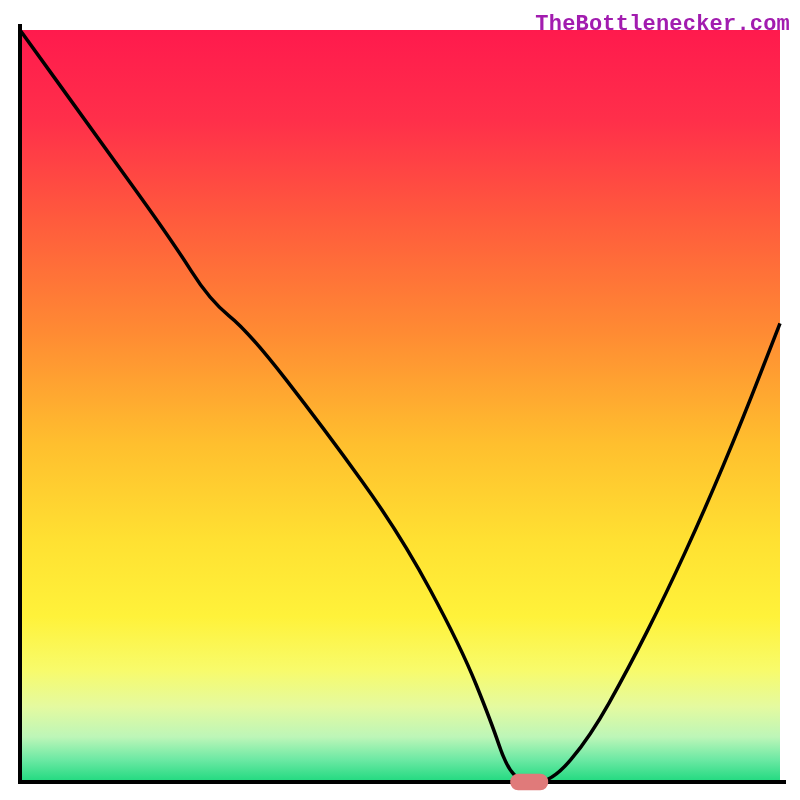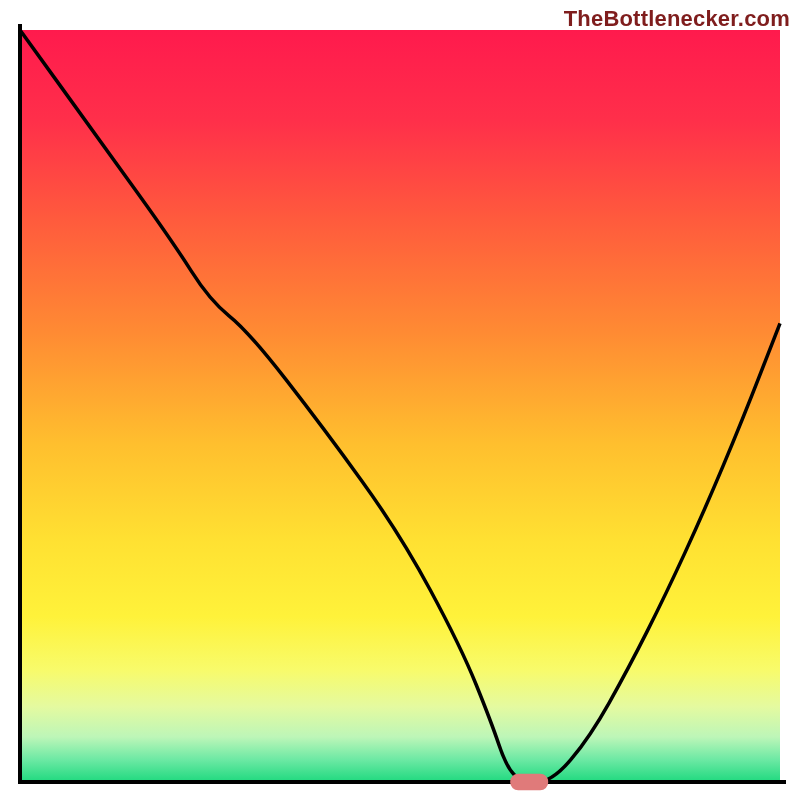--- a/index.html
+++ b/index.html
@@ -16,27 +16,28 @@
     height: 800px;
     background: #fff;
   }
   svg.chart {
     display: block;
     width: 800px;
     height: 800px;
   }
   .attribution {
     position: absolute;
-    top: 6px;
+    top: 12px;
     right: 10px;
     font-size: 22px;
     font-weight: 600;
-    color: #7f1d1d;
+    color: #a21caf;
     letter-spacing: 0.2px;
     pointer-events: none;
+    font-family: Liberation Mono, monospace;
   }
 </style>
 </head>
 <body>
 
 <div class="chart-wrap">
   <svg class="chart" viewBox="0 0 800 800">
     <defs>
       <linearGradient id="bg-grad" x1="0" y1="0" x2="0" y2="1">
           <stop offset="0%" stop-color="#ff1a4d"></stop>

